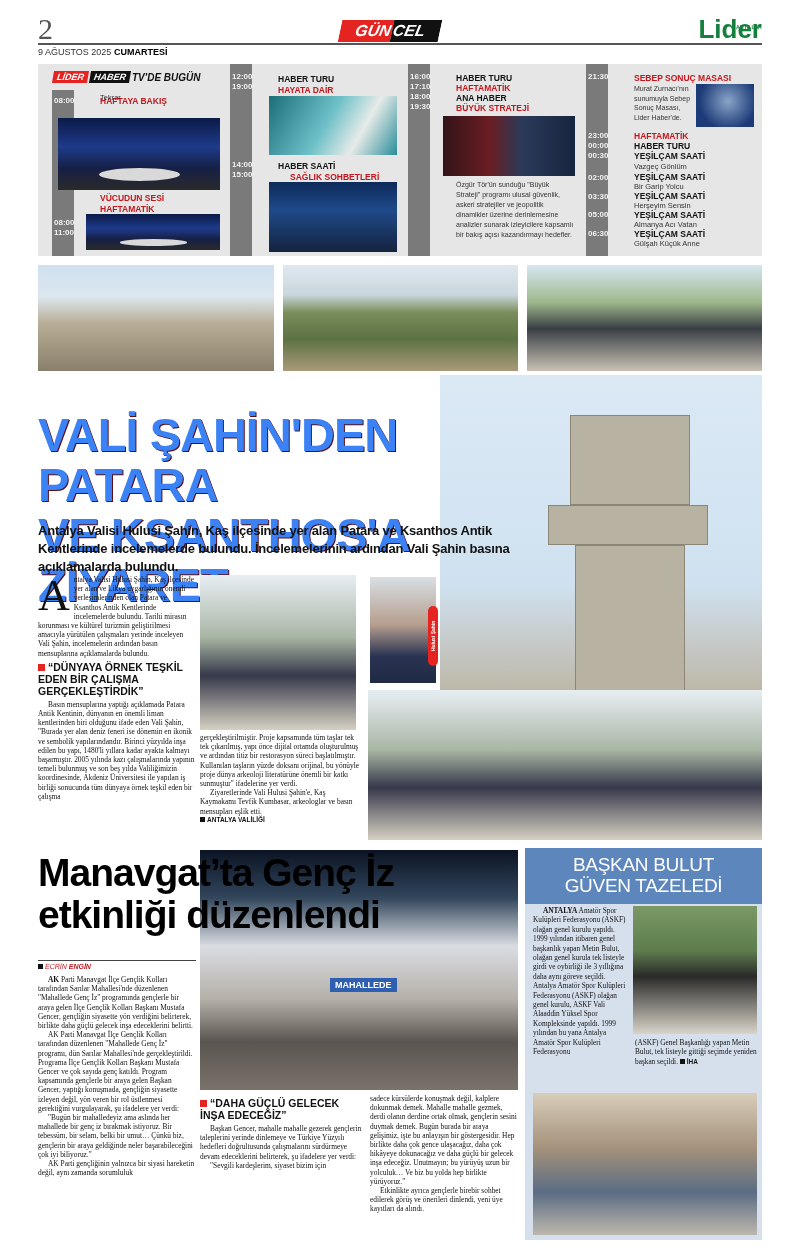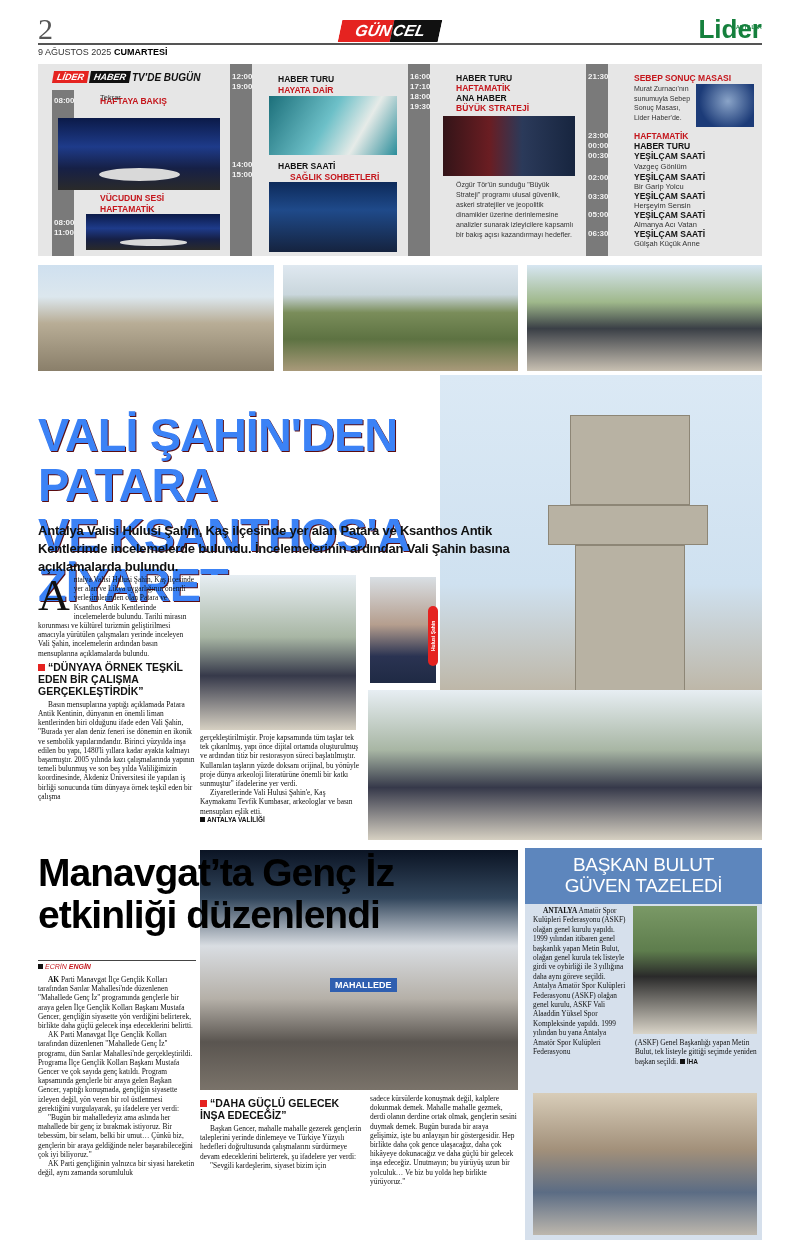--- a/index.html
+++ b/index.html
@@ -198,20 +198,21 @@
 </div>
 
 <div class="abs body" style="left:200px;top:1094px;width:162px">
   <div class="subh"><span class="sq"></span><span>“DAHA GÜÇLÜ GELECEK İNŞA EDECEĞİZ”</span></div>
   <p>Başkan Gencer, mahalle mahalle gezerek gençlerin taleplerini yerinde dinlemeye ve Türkiye Yüzyılı hedefleri doğrultusunda çalışmalarını sürdürmeye devam edeceklerini belirterek, şu ifadelere yer verdi:</p>
   <p>"Sevgili kardeşlerim, siyaset bizim için</p>
 </div>
 
 <div class="abs body" style="left:370px;top:1094px;width:148px">
   <p style="text-indent:0">sadece kürsülerde konuşmak değil, kalplere dokunmak demek. Mahalle mahalle gezmek, derdi olanın derdine ortak olmak, gençlerin sesini duymak demek. Bugün burada bir araya gelişimiz, işte bu anlayışın bir göstergesidir. Hep birlikte daha çok gence ulaşacağız, daha çok hikâyeye dokunacağız ve daha güçlü bir gelecek inşa edeceğiz. Unutmayın; bu yürüyüş uzun bir yolculuk… Ve biz bu yolda hep birlikte yürüyoruz."</p>
+  <p>Etkinlikte ayrıca gençlerle birebir sohbet edilerek görüş ve önerileri dinlendi, yeni üye kayıtları da alındı.</p>
 </div>
 
 <div class="abs sidebar">
   <div class="sb-title">
     <div>BAŞKAN BULUT</div>
     <div>GÜVEN TAZELEDİ</div>
   </div>
   <div class="body" style="position:absolute;left:8px;top:58px;width:96px;font-size:7.3px;line-height:9.4px">
     <p><b>ANTALYA</b><span> Amatör Spor Kulüpleri Federasyonu (ASKF) olağan genel kurulu yapıldı. 1999 yılından itibaren genel başkanlık yapan Metin Bulut, olağan genel kurula tek listeyle girdi ve oybirliği ile 3 yıllığına daha aynı göreve seçildi. Antalya Amatör Spor Kulüpleri Federasyonu (ASKF) olağan genel kurulu, ASKF Vali Alaaddin Yüksel Spor Kompleksinde yapıldı. 1999 yılından bu yana Antalya Amatör Spor Kulüpleri Federasyonu</span></p>
   </div>

